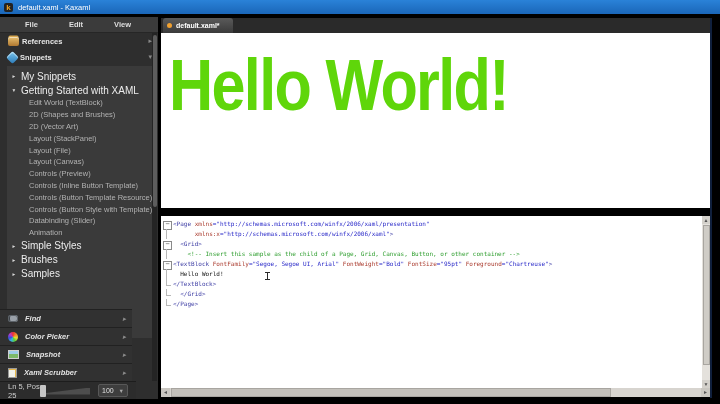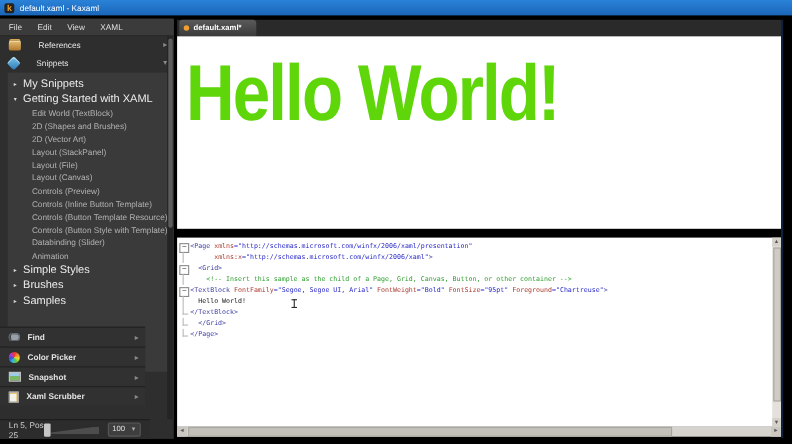--- a/index.html
+++ b/index.html
@@ -12,43 +12,43 @@
   .titlebar { position:absolute; left:0; top:0; width:720px; height:14px;
     background:linear-gradient(#2a82d8,#1a66b8); display:flex; align-items:center; padding-left:4px; }
   .app-icon { width:9px; height:9px; background:#222; border-radius:2px; color:#f0a322;
     font-size:8px; font-weight:bold; line-height:9px; text-align:center; margin-right:5px; }
   .app-title { color:#fff; font-size:7.5px; }
 
   
   .left { position:absolute; left:0; top:17px; width:158px; height:382px; background:#2e2e2e; }
   .menubar { position:absolute; left:0; top:0; width:158px; height:16px; background:#3b3b3b;
     display:flex; align-items:center; gap:14px; padding-left:8px; border-bottom:1px solid #262626; }
-  .menu-item { color:#dedede; font-size:7.5px; font-weight:normal; cursor:default; }
+  .menu-item { color:#dedede; font-size:7.5px; font-weight:bold; cursor:default;margin-left:17px; }
 
   .sidebar { position:absolute; left:0; top:16px; width:158px; height:348px; background:#2e2e2e; overflow:hidden; }
 
   .side-header { height:16px; display:flex; align-items:center; padding:0 6px 0 8px; }
-  .side-header .label { color:#e6e6e6; font-size:7.5px; font-weight:normal; flex:1; margin-left:16px; }
+  .side-header .label { color:#e6e6e6; font-size:7.5px; font-weight:bold; flex:1; margin-left:3px; }
   .side-header .chev { color:#8a8a8a; font-size:7px; }
 
   .icon { display:inline-block; }
   .references-icon { width:11px; height:9px; background:linear-gradient(#e8c070,#b07830); border-radius:2px;
     box-shadow:0 -2px 0 -0.5px #d8a850, inset 0 1px 0 rgba(255,255,255,.5); }
   .snippets-icon { width:9px; height:9px; background:linear-gradient(135deg,#7ec8ee,#2a7ab8); border-radius:2px;
     transform:rotate(45deg); box-shadow:inset 1px 1px 0 rgba(255,255,255,.5); }
 
   .snippet-panel { position:absolute; left:7px; top:33px; width:146px; height:272px; background:#3a3a3a; padding-top:3px; }
   .tree-row { display:flex; align-items:center; cursor:default; }
   .tree-row.group { height:14px; }
   .tree-row.item { height:11.8px; }
   .tree-row .tri { width:14px; text-align:center; color:#d8d8d8; font-size:5.5px; }
   .tree-row.group .label { color:#ececec; font-size:10px; font-weight:normal; }
   .tree-row.item  .label { color:#b2b2b2; font-size:7.5px; padding-left:22px; }
 
-  .tools { position:absolute; left:0; bottom:12px; width:132px; }
+  .tools { position:absolute; left:0; bottom:0; width:132px;font-style:italic; }
   .tool-row { height:18px; background:#313131; border-top:1px solid #212121;
     display:flex; align-items:center; padding:0 6px 0 8px; }
   .tool-row .label { color:#e3e3e3; font-size:7.5px; font-weight:bold; flex:1; margin-left:7px; }
   .tool-row .chev { color:#8a8a8a; font-size:7px; }
 
   .binoculars-icon { width:10px; height:7px; background:#9aa0a8; border-radius:3px;
     box-shadow:inset 0 0 0 1px #5c6268, inset 3px 0 0 -1px #3b4046; }
   .color-wheel-icon { width:10px; height:10px; border-radius:50%;
     background:conic-gradient(#e33,#ee8a2a,#ecd92e,#5ccc3a,#35b6e0,#3a50d8,#b13ad0,#e33); }
   .snapshot-icon { width:11px; height:9px; border:1px solid #cfcfcf; background:linear-gradient(#9ecbe8 45%,#7db868 45%); }

